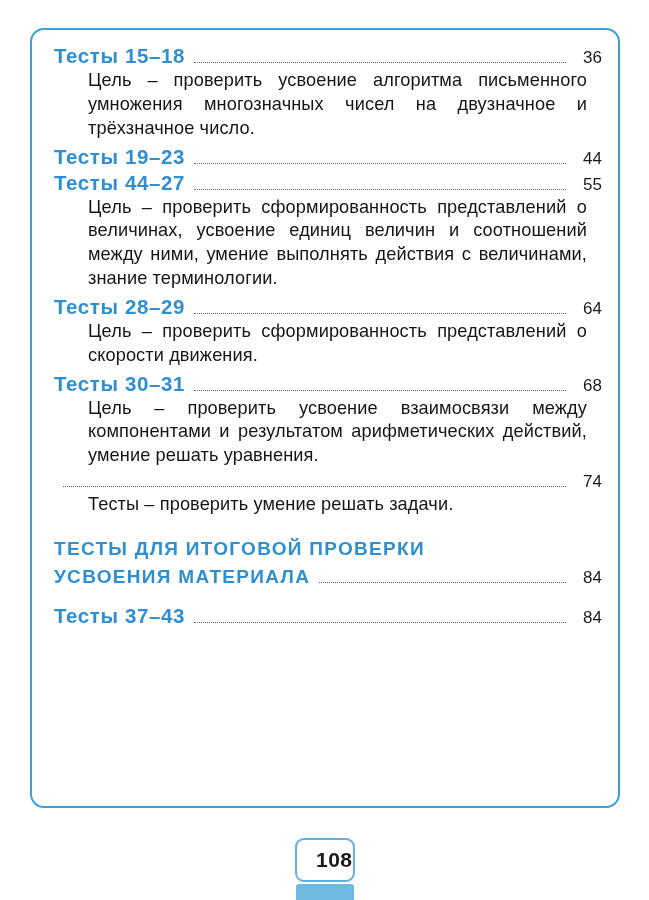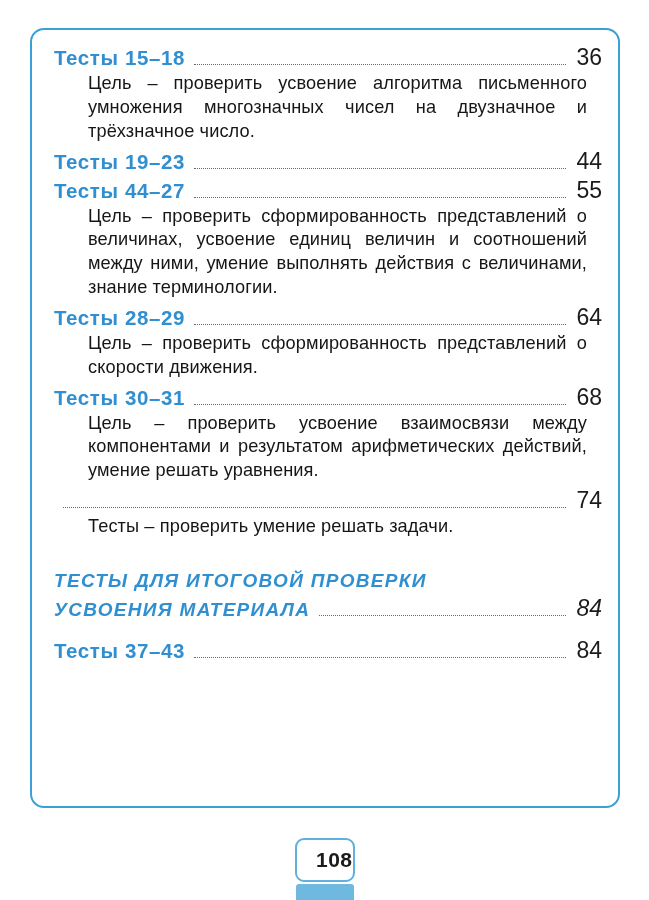--- a/index.html
+++ b/index.html
@@ -49,38 +49,37 @@
     text-align: right;
   }
   .leader {
     flex: 1 1 auto;
     border-bottom: 1.4px dotted #6a6a6a;
     margin: 0 6px 5px 9px;
     height: 9px;
   }
   .entry-page {
     color: #1b1b1b;
-    font-size: 23px;
+    font-size: 17px;
     flex: 0 0 auto;
     text-align: right;
     min-width: 30px;
   }
   .entry-desc {
     color: #161616;
     font-size: 18.2px;
     line-height: 1.31;
     text-align: justify;
     text-justify: inter-word;
     margin: 1px 13px 4px 34px;
     padding-right: 2px;
     letter-spacing: 0.1px;
   }
   .section-block {
-    margin-top: 28px;
-    font-style: italic;
+    margin-top: 18px;
   }
   .section-title {
     color: #2f8fd0;
     font-size: 19px;
     font-weight: bold;
     letter-spacing: 1.3px;
     line-height: 1.45;
   }
   .section-head2 {
     display: flex;

